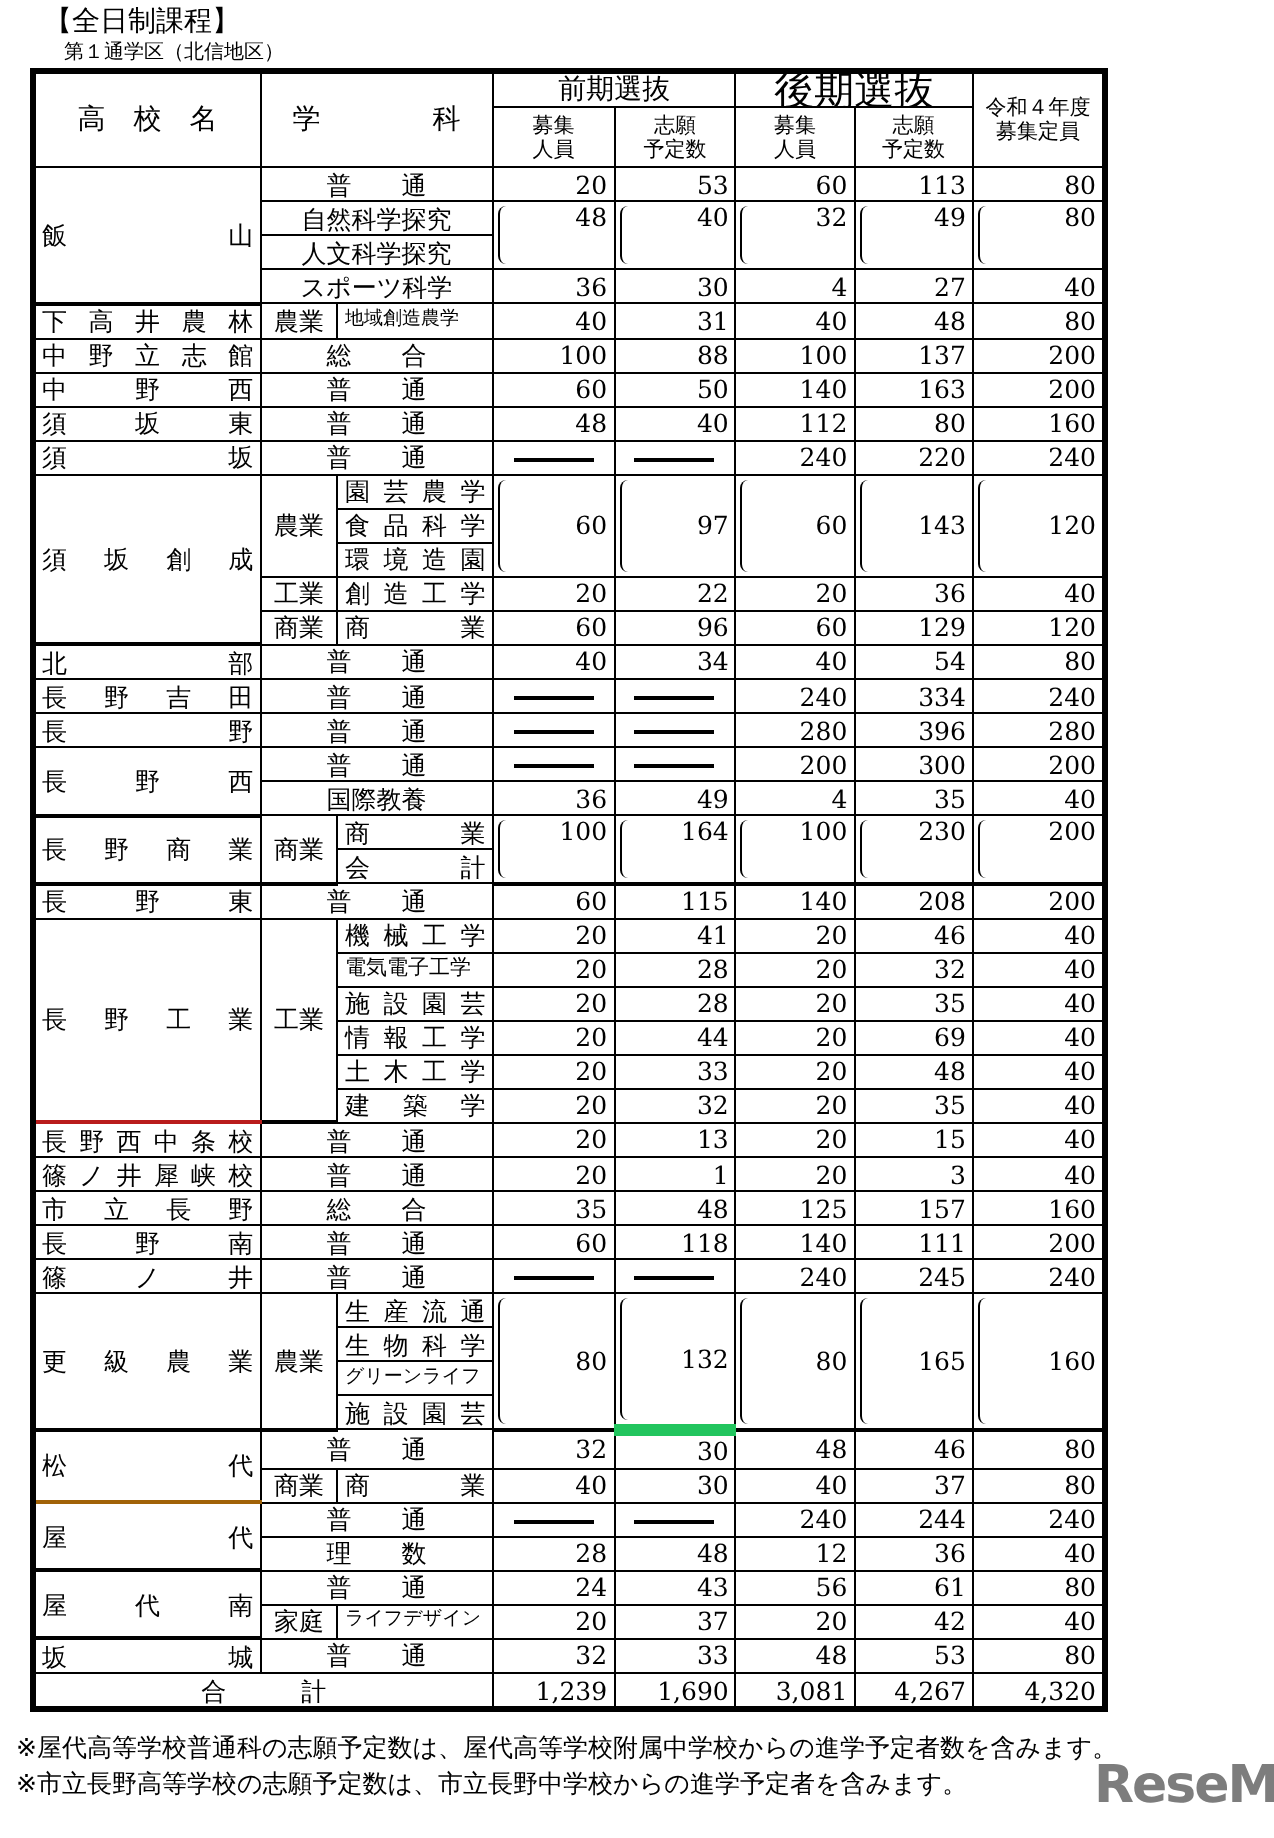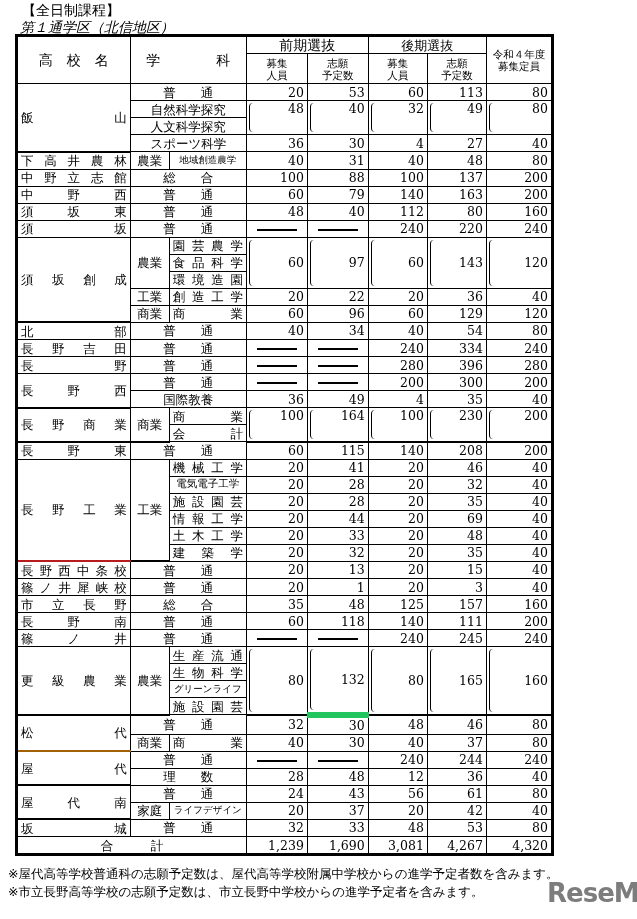--- a/index.html
+++ b/index.html
@@ -1,29 +1,29 @@
 <!DOCTYPE html>
 <html><head>
 <meta charset="utf-8">
 <style>
   html, body { margin:0; padding:0; background:#ffffff; }
   body { width:637px; height:919px; position:relative; overflow:hidden;
          font-family: "DejaVu Serif", "Liberation Serif", serif; color:#000; }
   .hd1 { position:absolute; left:22px; top:2px; font-size:14px; font-family:"DejaVu Sans","Liberation Sans",sans-serif; }
-  .hd2 { position:absolute; left:20px; top:19px; font-size:14px; font-family:"DejaVu Sans","Liberation Sans",sans-serif;font-style:italic; }
+  .hd2 { position:absolute; left:32px; top:19px; font-size:10px; font-family:"DejaVu Sans","Liberation Sans",sans-serif; }
   table.main { position:absolute; left:15px; top:34px; width:338px; border-collapse:collapse; }
   table.main { width:539px; }
   table.main td, table.main th { border:1px solid #000; padding:0 3px; height:16px; line-height:15px;
        font-size:12.5px; white-space:nowrap; overflow:hidden; font-weight:normal; }
   table.main { border:3px solid #000; }
   .num { text-align:right; font-family:"DejaVu Serif","Liberation Serif",serif; }
   .school { text-align:justify; text-align-last:justify; font-family:"DejaVu Sans","Liberation Sans",sans-serif; font-size:14px; vertical-align:middle; }
   .dept { font-family:"DejaVu Sans","Liberation Sans",sans-serif; font-size:14px; text-align:center;margin-left:33px; }
   .dept-j { font-family:"DejaVu Sans","Liberation Sans",sans-serif; font-size:14px; text-align:justify; text-align-last:justify; }
-  .small { font-size:9.5px !important; text-align:center; font-family:Liberation Mono, monospace; }
+  .small { font-size:9.5px !important; text-align:left; font-family:Liberation Serif, serif; }
   .head { text-align:center; font-family:"DejaVu Sans","Liberation Sans",sans-serif; }
   .head.small2 { font-size:10.5px; line-height:12px; }
   .dash { display:inline-block; width:40px; height:2px; background:#000; vertical-align:middle; }
   .dashcell { text-align:center; }
   .brace { position:relative; }
   .brace::before { content:""; position:absolute; left:2px; top:2px; bottom:2px; width:5px;
         border-left:1px solid #000; border-top-left-radius:4px; border-bottom-left-radius:4px; }
   .brace-top { vertical-align:top; }
   .thickb td { border-bottom:2px solid #000; }
   .total td { border-top:3px solid #000; }
@@ -46,21 +46,21 @@
       <col style="width:71px">
       <col style="width:71px">
       <col style="width:71px">
       <col style="width:70px">
   </colgroup>
   <tbody>
       <tr style="height:17px">
     <th rowspan="2" class="head" style="font-size:14px">高　校　名</th>
     <th rowspan="2" colspan="2" class="head" style="font-size:14px">学　　　　科</th>
     <th colspan="2" class="head" style="font-size:14px">前期選抜</th>
-    <th colspan="2" class="head" style="font-size:13px">後期選抜</th>
+    <th colspan="2" class="head" style="font-size:20px">後期選抜</th>
     <th rowspan="2" class="head small2"><span>令和４年度</span><br><span>募集定員</span></th>
   </tr>
   <tr style="height:30px" class="thickb">
     <th class="head small2"><span>募集</span><br><span>人員</span></th>
     <th class="head small2"><span>志願</span><br><span>予定数</span></th>
     <th class="head small2"><span>募集</span><br><span>人員</span></th>
     <th class="head small2"><span>志願</span><br><span>予定数</span></th>
   </tr>
 
   <tr>
@@ -110,21 +110,21 @@
     <td class="num">88</td>
     <td class="num">100</td>
     <td class="num">137</td>
     <td class="num">200</td>
   </tr>
 
   <tr class="thickb">
     <td class="school">中　野　西</td>
     <td colspan="2" class="dept">普　　通</td>
     <td class="num">60</td>
-    <td class="num">79</td>
+    <td class="num">50</td>
     <td class="num">140</td>
     <td class="num">163</td>
     <td class="num">200</td>
   </tr>
 
   <tr class="thickb">
     <td class="school">須　坂　東</td>
     <td colspan="2" class="dept">普　　通</td>
     <td class="num">48</td>
     <td class="num">40</td>

